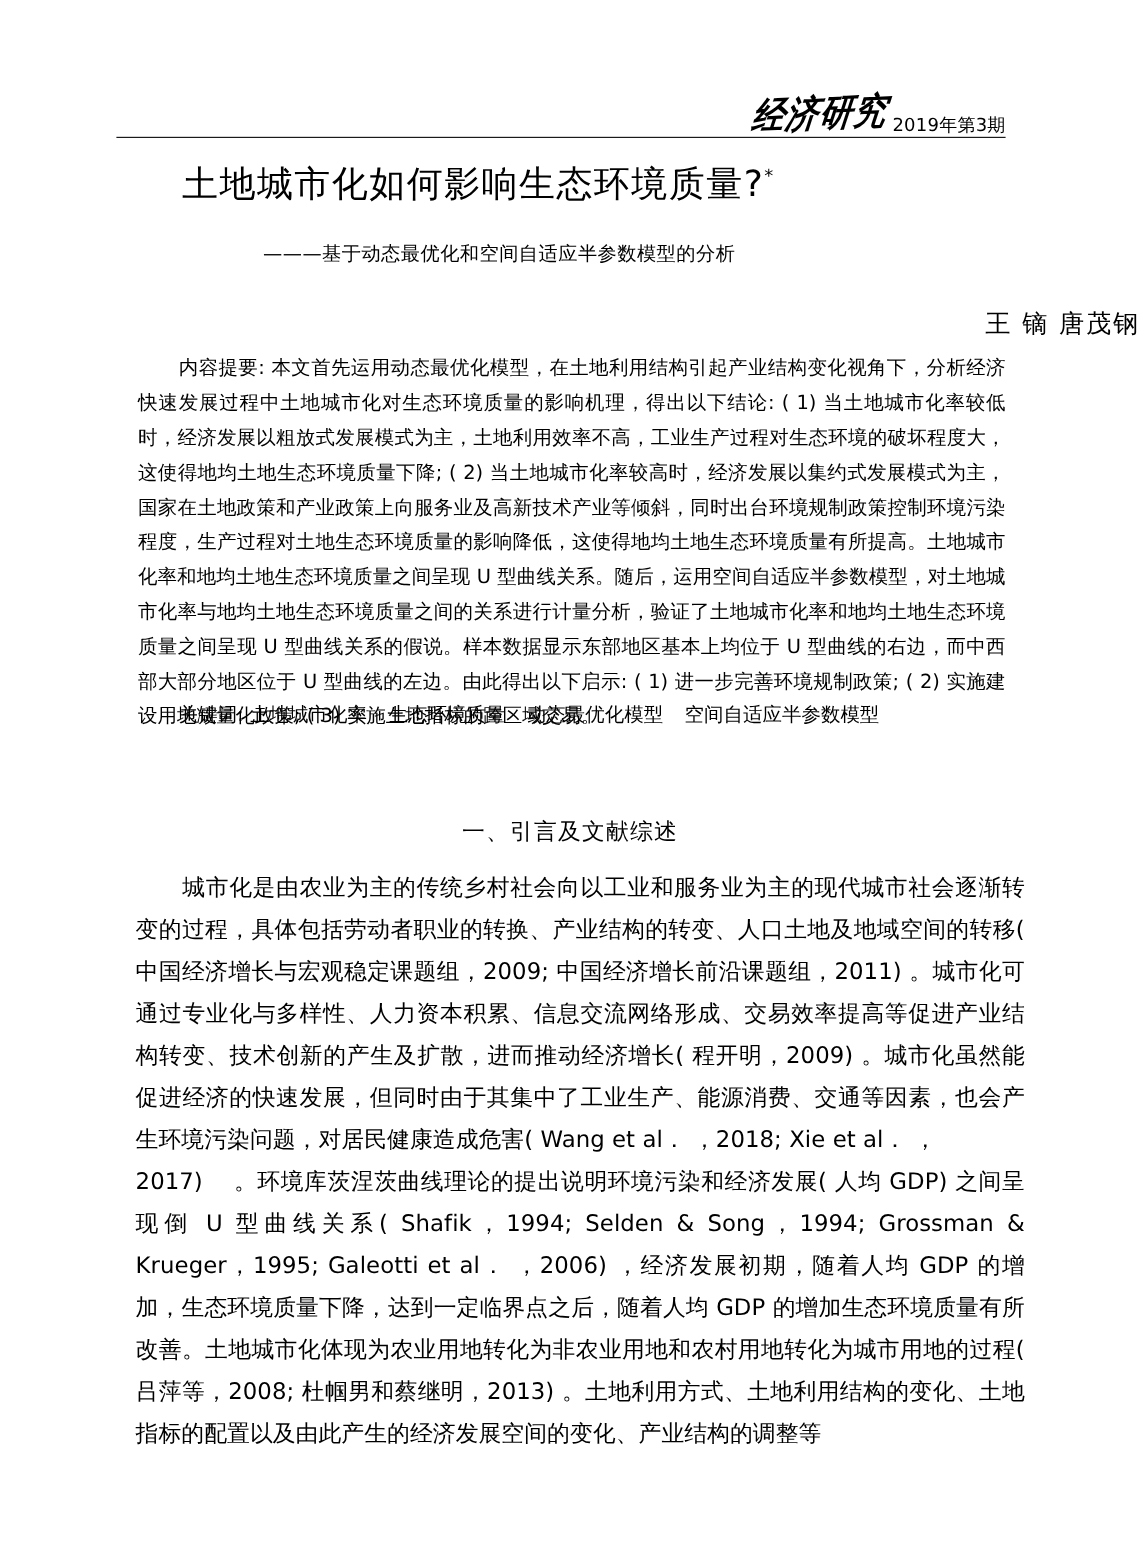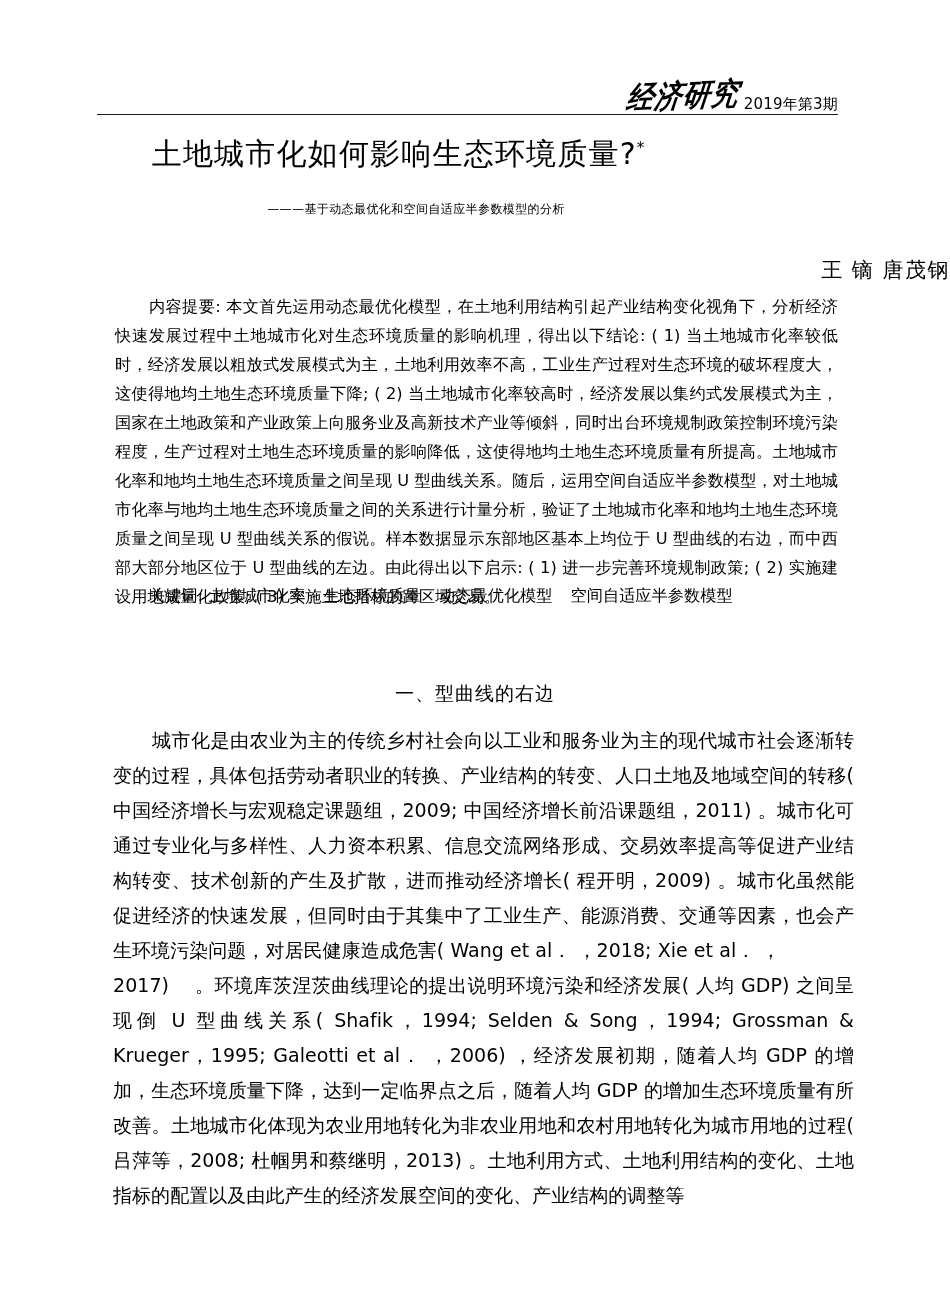--- a/index.html
+++ b/index.html
@@ -81,21 +81,21 @@
     font-size: 15px;
     vertical-align: super;
     letter-spacing: 0;
   }
   .subtitle {
     position: absolute;
     left: 0;
     top: 202px;
     width: 832px;
     text-align: center;
-    font-size: 12px;
+    font-size: 16px;
     letter-spacing: 0.4px;
     line-height: 1.3;
   }
   .authors {
     position: absolute;
     left: 0;
     top: 257px;
     width: 950px;
     text-align: right;
     font-size: 21px;
@@ -187,20 +187,20 @@
   <div class="authors">王 镝 唐茂钢</div>
 
   <div class="abstract">
     <span class="lead-indent"></span><span>内容提要:</span> <span>本文首先运用动态最优化模型，在土地利用结构引起产业结构变化视角下，分析经济快速发展过程中土地城市化对生态环境质量的影响机理，得出以下结论: ( 1) 当土地城市化率较低时，经济发展以粗放式发展模式为主，土地利用效率不高，工业生产过程对生态环境的破坏程度大，这使得地均土地生态环境质量下降; ( 2) 当土地城市化率较高时，经济发展以集约式发展模式为主，国家在土地政策和产业政策上向服务业及高新技术产业等倾斜，同时出台环境规制政策控制环境污染程度，生产过程对土地生态环境质量的影响降低，这使得地均土地生态环境质量有所提高。土地城市化率和地均土地生态环境质量之间呈现 U 型曲线关系。随后，运用空间自适应半参数模型，对土地城市化率与地均土地生态环境质量之间的关系进行计量分析，验证了土地城市化率和地均土地生态环境质量之间呈现 U 型曲线关系的假说。样本数据显示东部地区基本上均位于 U 型曲线的右边，而中西部大部分地区位于 U 型曲线的左边。由此得出以下启示: ( 1) 进一步完善环境规制政策; ( 2) 实施建设用地减量化政策; ( 3) 实施土地指标的跨区域交易。</span>
   </div>
 
   <div class="keywords">
     <span>关键词:</span> <span>土地城市化率</span><span class="kw-sep"></span><span>生态环境质量</span><span class="kw-sep"></span><span>动态最优化模型</span><span class="kw-sep"></span><span>空间自适应半参数模型</span>
   </div>
 
-  <div class="section-heading">一、型曲线的右边</div>
+  <div class="section-heading">一、引言及文献综述</div>
 
   <div class="body-block">
     <p class="indent"><span>城市化是由农业为主的传统乡村社会向以工业和服务业为主的现代城市社会逐渐转变的过程，具体包括劳动者职业的转换、产业结构的转变、人口土地及地域空间的转移( 中国经济增长与宏观稳定课题组，2009; 中国经济增长前沿课题组，2011) 。城市化可通过专业化与多样性、人力资本积累、信息交流网络形成、交易效率提高等促进产业结构转变、技术创新的产生及扩散，进而推动经济增长( 程开明，2009) 。城市化虽然能促进经济的快速发展，但同时由于其集中了工业生产、能源消费、交通等因素，也会产生环境污染问题，对居民健康造成危害( Wang et al． ，2018; Xie et al． ，</span></p>
     <p><span>2017) 　。环境库茨涅茨曲线理论的提出说明环境污染和经济发展( 人均 GDP) 之间呈现倒 U 型曲线关系( Shafik，1994; Selden &amp; Song，1994; Grossman &amp; Krueger，1995; Galeotti et al． ，2006) ，经济发展初期，随着人均 GDP 的增加，生态环境质量下降，达到一定临界点之后，随着人均 GDP 的增加生态环境质量有所改善。土地城市化体现为农业用地转化为非农业用地和农村用地转化为城市用地的过程( 吕萍等，2008; 杜帼男和蔡继明，2013) 。土地利用方式、土地利用结构的变化、土地指标的配置以及由此产生的经济发展空间的变化、产业结构的调整等</span></p>
   </div>
 
 </div>
 
 </body></html>

